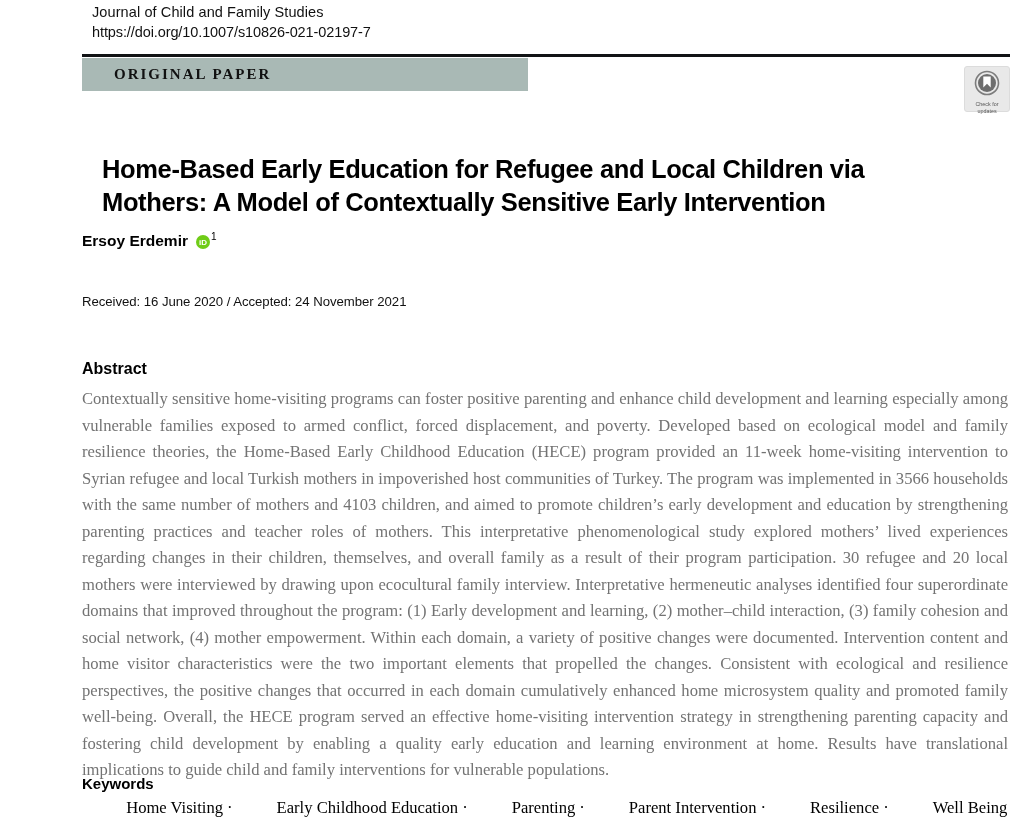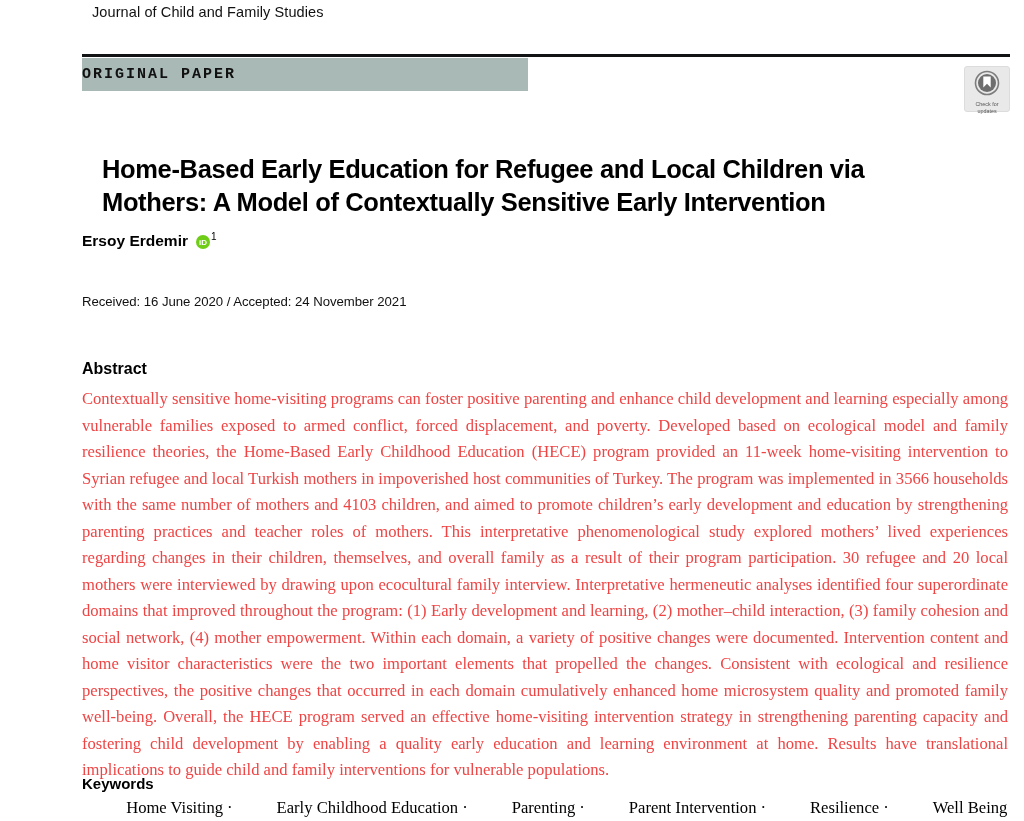--- a/index.html
+++ b/index.html
@@ -59,26 +59,26 @@
     position: absolute;
     left: 82px;
     top: 58px;
     width: 446px;
     height: 33px;
     background: #a9b9b5;
     display: flex;
     align-items: center;
   }
   .paper-type-label {
-    font-family: Liberation Mono, monospace;
+    font-family: Liberation Serif, serif;
     font-size: 15px;
     font-weight: bold;
     letter-spacing: 2.0px;
     color: #111;
-    padding-left: 0;
+    padding-left: 32px;
   }
 
   
   .crossmark {
     position: absolute;
     left: 964px;
     top: 66px;
     width: 46px;
     height: 46px;
     background: #e9e9e9;
@@ -170,21 +170,21 @@
   }
   .abstract-body {
     position: absolute;
     left: 82px;
     top: 386px;
     width: 926px;
     font-family: "Liberation Serif", serif;
     font-size: 16.6px;
     line-height: 26.5px;
     text-align: justify;
-    color: #ef4444;
+    color: #737373;
     hyphens: none;
   }
 
   
   .keywords {
     position: absolute;
     left: 82px;
     top: 772px;
     width: 926px;
     font-family: "Liberation Serif", serif;
@@ -200,20 +200,21 @@
   .kw-sep { padding: 0 4px; }
   .kw-item { white-space: nowrap; margin-left: 40px; }
 </style>
 </head>
 <body>
 
 <div class="page">
 
   <div class="journal-header">
     <div class="journal-name">Journal of Child and Family Studies</div>
+    <div class="journal-doi">https://doi.org/10.1007/s10826-021-02197-7</div>
   </div>
 
   <div class="top-rule"></div>
 
   <div class="paper-type-banner">
     <span class="paper-type-label">ORIGINAL PAPER</span>
   </div>
 
   <div class="crossmark">
     <span class="crossmark-icon">

